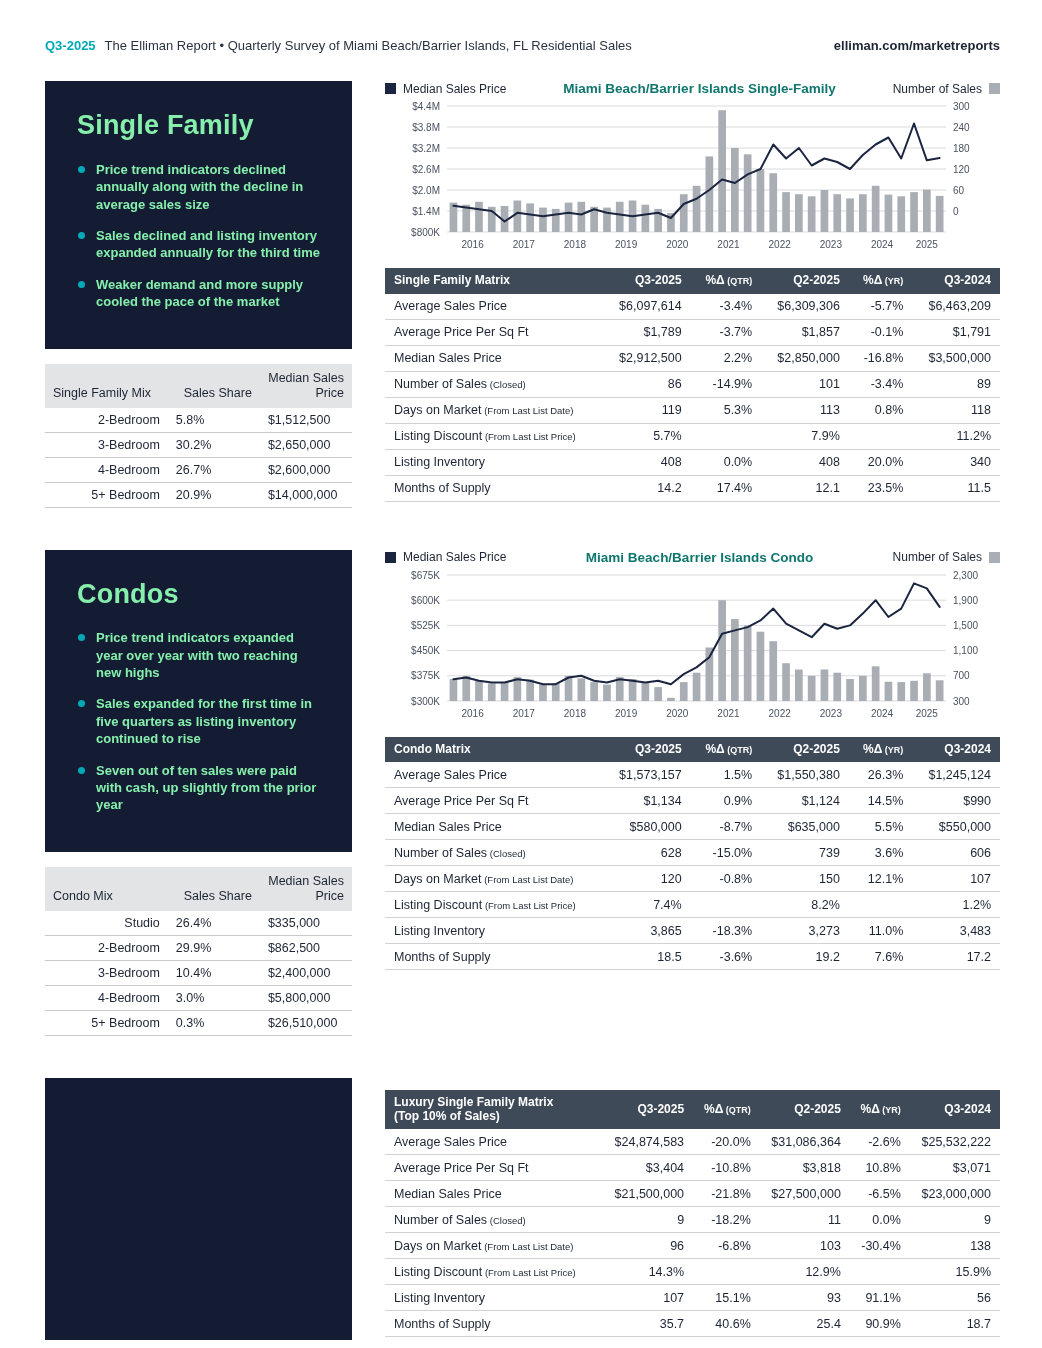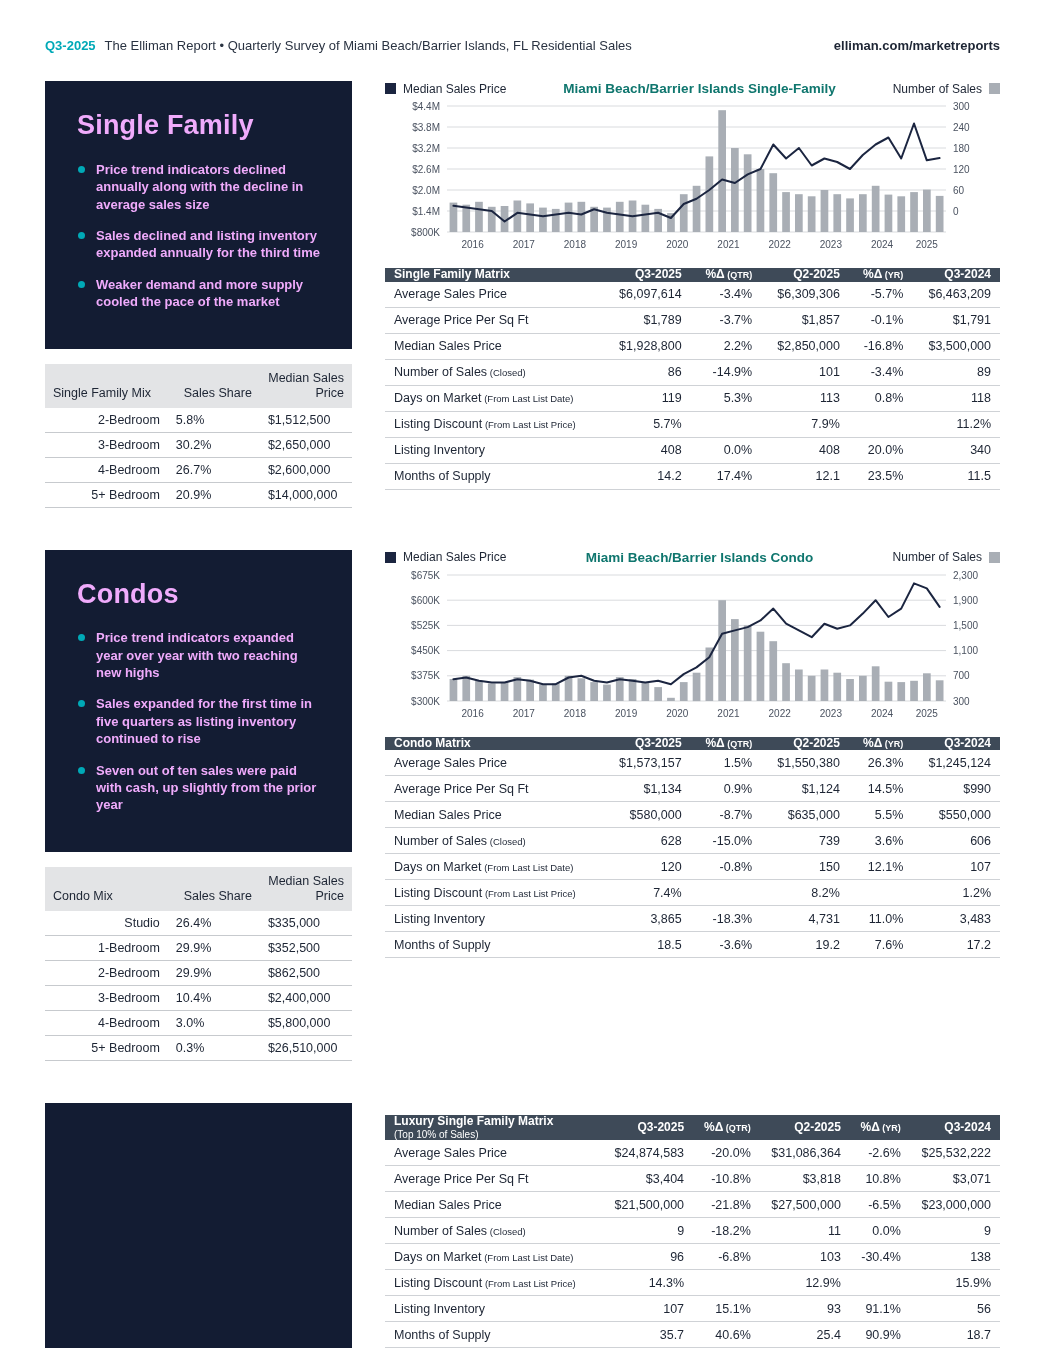--- a/index.html
+++ b/index.html
@@ -12,43 +12,43 @@
   .page{padding:38px 42px 28px 45px}
 
   
   .page-header{display:flex;justify-content:space-between;align-items:flex-start;font-size:13px;margin-bottom:28px}
   .issue{color:var(--accent,#00a9b7);font-weight:bold;margin-right:9px}
   .rep-title{color:#2a3342}
   .site{color:#1d2534;text-decoration:none;font-weight:bold;font-size:13px}
 
   
   .sec{display:grid;grid-template-columns:307px 1fr;column-gap:33px;align-items:start;margin-bottom:42px}
-  .navy-box{background:var(--navy,#131c33);color:#f0abfc;padding:30px 32px 24px 32px;min-height:262px}
+  .navy-box{background:var(--navy,#131c33);color:#86efac;padding:30px 32px 24px 32px;min-height:262px}
   .navy-box h2{font-size:27px;letter-spacing:.2px;margin-bottom:20px;font-weight:bold;line-height:1.1}
   .navy-box h2 .tr{font-weight:normal;margin-left:8px}
   .navy-box.small-title h2{font-size:22px}
   .bullets{list-style:none}
   .bullets li{position:relative;padding-left:19px;font-size:13px;font-weight:bold;line-height:1.34;margin-bottom:14px}
   .bullets li::before{content:"";position:absolute;left:1px;top:5px;width:7px;height:7px;border-radius:50%;background:var(--accent,#00a9b7)}
 
   
   .mix-table{width:100%;border-collapse:collapse;margin-top:15px;font-size:12.5px;table-layout:fixed}
   .mix-table thead th{background:#e3e4e6;font-weight:normal;padding:7px 8px;vertical-align:bottom;line-height:1.2;color:#1d2534}
   .mix-table thead th:first-child{text-align:left;width:40%}
   .mix-table thead th+th{text-align:right}
   .mix-table td{padding:5px 8px;border-bottom:1px solid #c7cace;white-space:nowrap}
   .mix-table td:first-child{text-align:right}
   .mix-table td+td{}
 
   
   .matrix-table{width:100%;border-collapse:collapse;font-size:12.5px;margin-top:12px}
-  .matrix-table thead th{background:var(--table_header,#3e4a58);color:#fff;padding:0 9px;font-weight:bold;text-align:right;font-size:12px;vertical-align:middle;line-height:1.15}
+  .matrix-table thead th{background:var(--table_header,#3e4a58);color:#fff;padding:6px 9px;font-weight:bold;text-align:right;font-size:12px;vertical-align:middle;line-height:1.15}
   .matrix-table thead th:first-child{text-align:left;width:218px}
   .matrix-table thead .hnote{font-size:9px;font-weight:bold}
-  .matrix-table thead .subtitle{font-size:10px;font-weight:normal;display:block}
+  .matrix-table thead .subtitle{font-size:12px;font-weight:bold;display:block}
   .matrix-table td{padding:5.5px 9px;border-bottom:1px solid #cfd2d6;text-align:right;white-space:nowrap}
   .matrix-table td:first-child{text-align:left;white-space:normal}
   .matrix-table td .note{font-size:9.5px}
 
   
   .chart-head{display:flex;align-items:center;justify-content:space-between;font-size:12px;margin-bottom:2px;color:#1d2534}
   .chart-title{font-weight:bold;font-size:13.5px;color:#0f766e}
   .lg{display:flex;align-items:center}
   .sw{display:inline-block;width:11px;height:11px}
   .sw.navy{background:var(--line,#1b2540);margin-right:7px}
@@ -222,21 +222,21 @@
               <tr>
                 <td>Average Price Per Sq Ft</td>
                 <td>$1,789</td>
                 <td>-3.7%</td>
                 <td>$1,857</td>
                 <td>-0.1%</td>
                 <td>$1,791</td>
               </tr>
               <tr>
                 <td>Median Sales Price</td>
-                <td>$1,928,800</td>
+                <td>$2,912,500</td>
                 <td>2.2%</td>
                 <td>$2,850,000</td>
                 <td>-16.8%</td>
                 <td>$3,500,000</td>
               </tr>
               <tr>
                 <td>Number of Sales<span class="note"> (Closed)</span></td>
                 <td>86</td>
                 <td>-14.9%</td>
                 <td>101</td>
@@ -298,25 +298,20 @@
                 <th>Condo Mix</th>
                 <th>Sales Share</th>
                 <th>Median Sales Price</th>
               </tr>
             </thead>
             <tbody>
               <tr>
                 <td>Studio</td>
                 <td>26.4%</td>
                 <td>$335,000</td>
-              </tr>
-              <tr>
-                <td>1-Bedroom</td>
-                <td>29.9%</td>
-                <td>$352,500</td>
               </tr>
               <tr>
                 <td>2-Bedroom</td>
                 <td>29.9%</td>
                 <td>$862,500</td>
               </tr>
               <tr>
                 <td>3-Bedroom</td>
                 <td>10.4%</td>
                 <td>$2,400,000</td>
@@ -477,21 +472,21 @@
                 <td>7.4%</td>
                 <td></td>
                 <td>8.2%</td>
                 <td></td>
                 <td>1.2%</td>
               </tr>
               <tr>
                 <td>Listing Inventory</td>
                 <td>3,865</td>
                 <td>-18.3%</td>
-                <td>4,731</td>
+                <td>3,273</td>
                 <td>11.0%</td>
                 <td>3,483</td>
               </tr>
               <tr>
                 <td>Months of Supply</td>
                 <td>18.5</td>
                 <td>-3.6%</td>
                 <td>19.2</td>
                 <td>7.6%</td>
                 <td>17.2</td>

